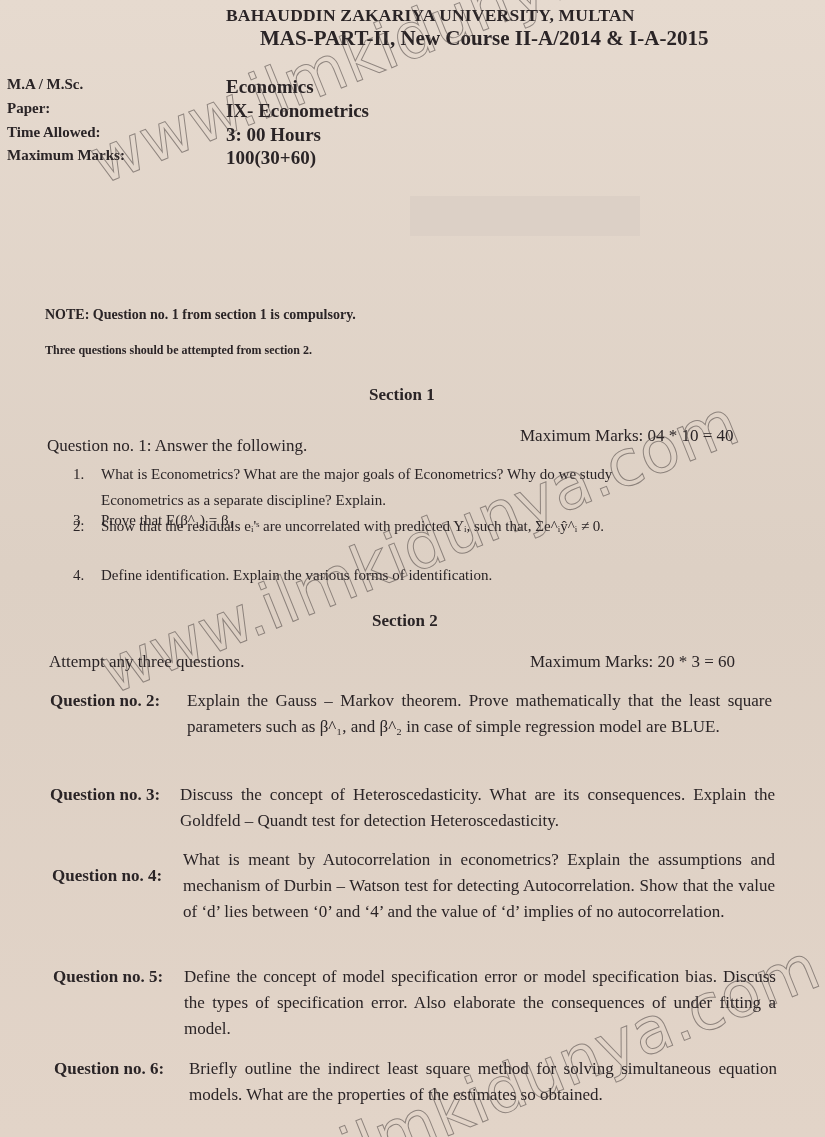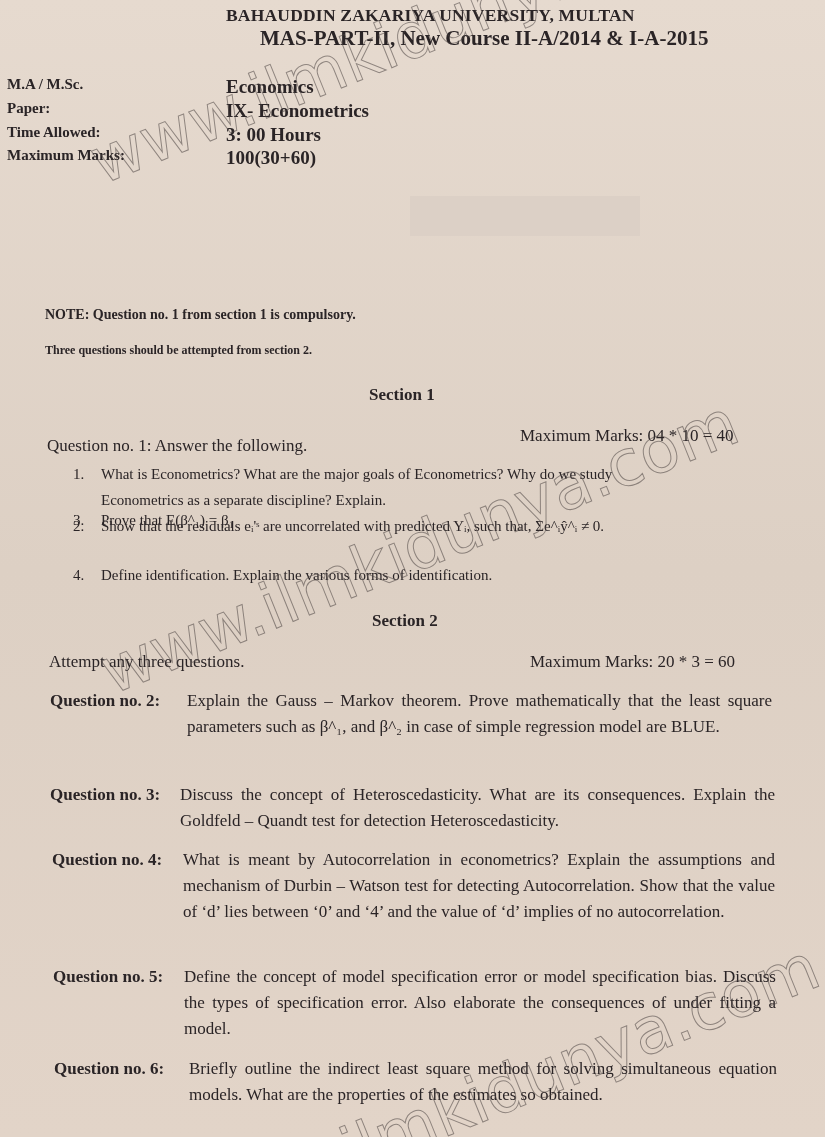--- a/index.html
+++ b/index.html
@@ -74,21 +74,21 @@
   <div class="qlabel" style="left:0; top:0;">Question no. 2:</div>
   <div class="qtext" style="left:137px; top:-3px; width:585px;">Explain the Gauss – Markov theorem. Prove mathematically that the least square parameters such as β^₁, and β^₂ in case of simple regression model are BLUE.</div>
 </div>
 
 <div class="qblock" style="top:785px; left:50px; width:725px;">
   <div class="qlabel" style="left:0; top:0;">Question no. 3:</div>
   <div class="qtext" style="left:130px; top:-3px; width:595px;">Discuss the concept of Heteroscedasticity. What are its consequences. Explain the Goldfeld – Quandt test for detection Heteroscedasticity.</div>
 </div>
 
 <div class="qblock" style="top:850px; left:52px; width:725px;">
-  <div class="qlabel" style="left:0; top:0;text-align:right;">Question no. 4:</div>
+  <div class="qlabel" style="left:0; top:16px;text-align:right;">Question no. 4:</div>
   <div class="qtext" style="left:131px; top:-3px; width:592px;">What is meant by Autocorrelation in econometrics? Explain the assumptions and mechanism of Durbin – Watson test for detecting Autocorrelation. Show that the value of ‘d’ lies between ‘0’ and ‘4’ and the value of ‘d’ implies of no autocorrelation.</div>
 </div>
 
 <div class="qblock" style="top:967px; left:53px; width:725px;">
   <div class="qlabel" style="left:0; top:0;">Question no. 5:</div>
   <div class="qtext" style="left:131px; top:-3px; width:592px;">Define the concept of model specification error or model specification bias. Discuss the types of specification error. Also elaborate the consequences of under fitting a model.</div>
 </div>
 
 <div class="qblock" style="top:1059px; left:54px; width:725px;">
   <div class="qlabel" style="left:0; top:0;">Question no. 6:</div>

